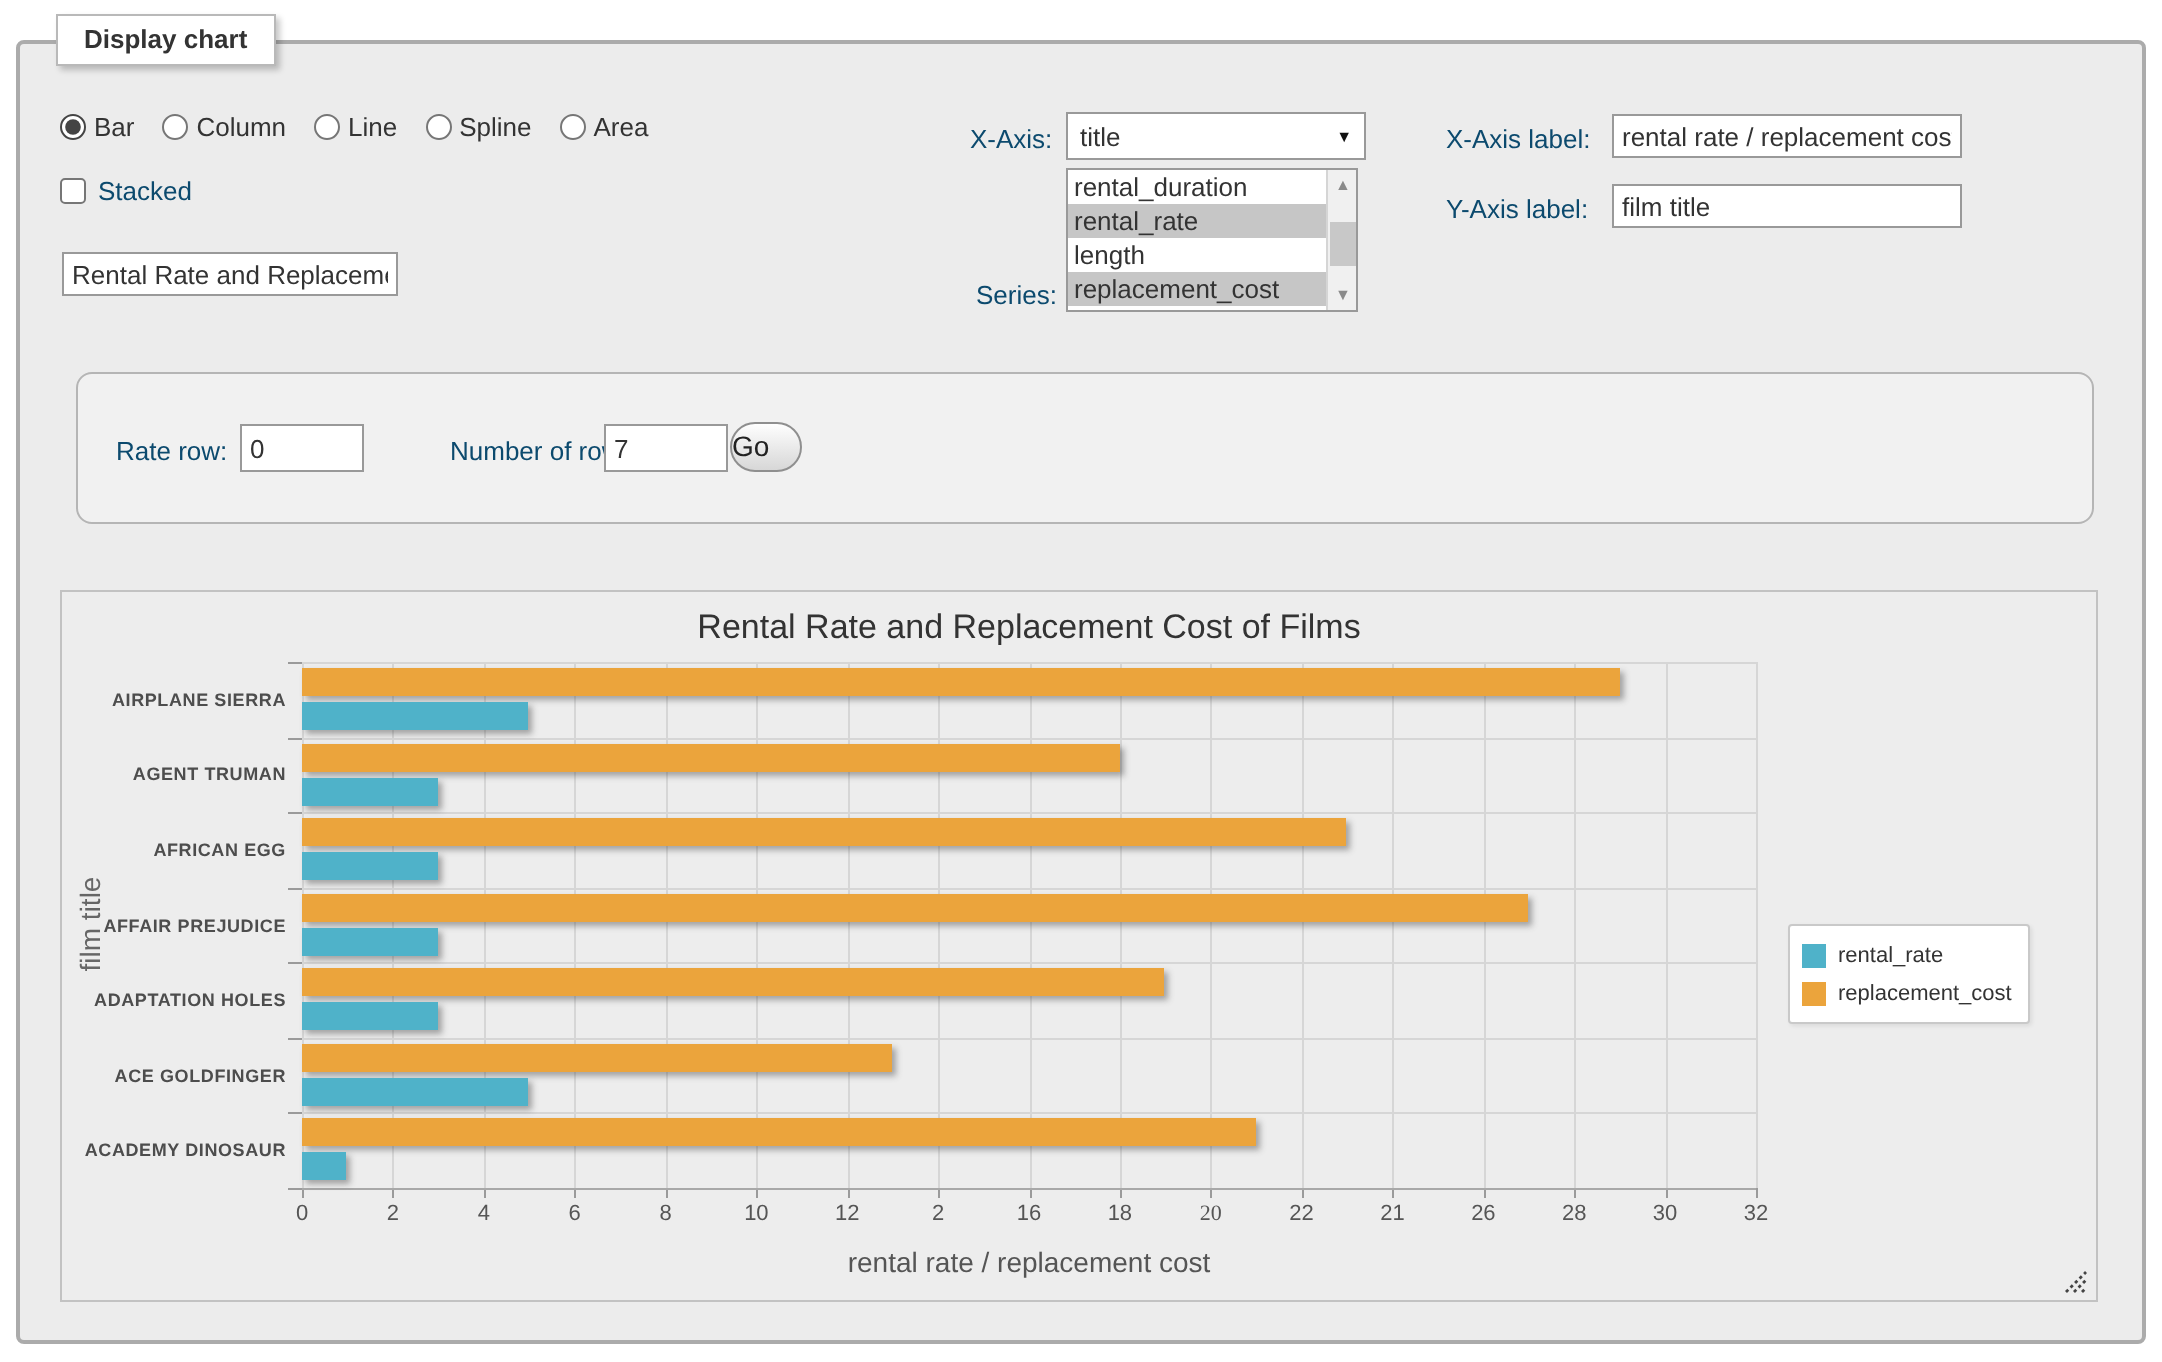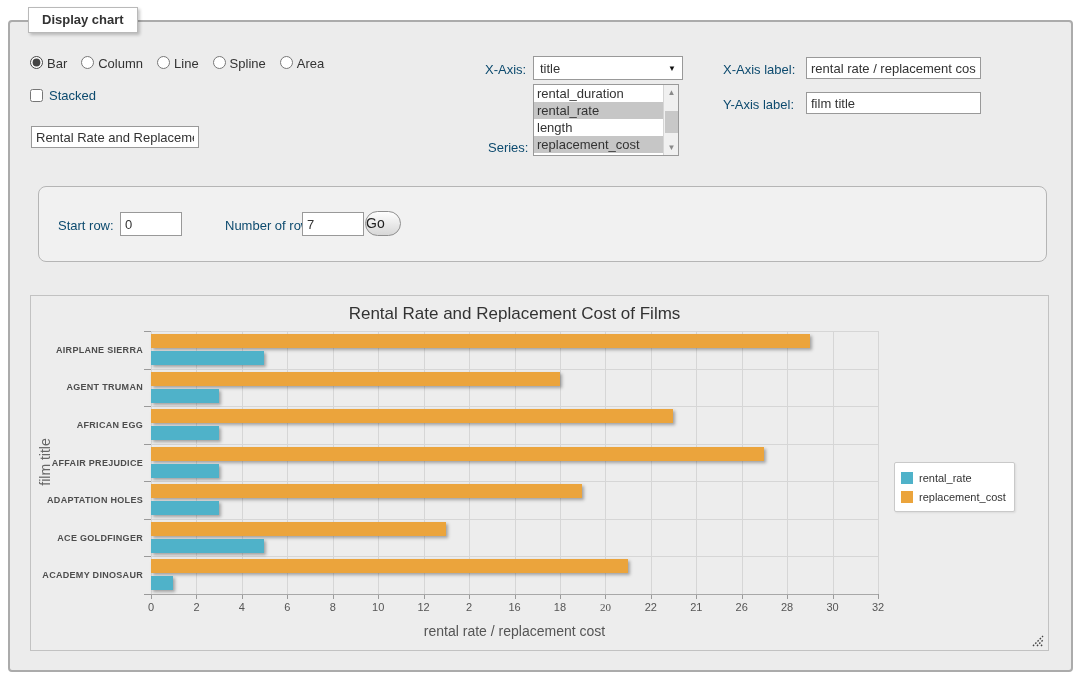--- a/index.html
+++ b/index.html
@@ -7,21 +7,21 @@
   .abs { position:absolute; }
 
   
   #outer-fieldset { left:8px; top:20px; width:1065px; height:652px; border:2px solid #ababab; border-radius:4px; background:#ececec; }
   #fieldset-legend { left:28px; top:7px; background:#fff; border:1px solid #b9b9b9; padding:4px 13px 5px 13px; font-weight:bold; font-size:13px; color:#333; box-shadow:2px 2px 3px rgba(0,0,0,0.22); z-index:5; }
 
   
   .form-label { font-size:13px; color:#0c4a6e; white-space:nowrap; }
   .txt-input { border:1px solid #999; background:#fff; font-family:"Liberation Sans", sans-serif; font-size:13px; color:#333; padding:2px 4px; outline:none; }
   .radio-row { left:30px; top:56px; display:flex; align-items:center; gap:6px; font-size:13px; }
-  .radio-row label { margin-right:8px; display:flex; gap:4px; }
+  .radio-row label { margin-right:8px; display:flex; align-items:center; gap:4px; }
   input[type=radio], input[type=checkbox] { width:13px; height:13px; accent-color:#444; margin:0; }
   #stacked-row { left:30px; top:88px; display:flex; align-items:center; gap:6px; font-size:13px; }
 
   
   #xaxis-select { left:533px; top:56px; width:150px; height:24px; background:#fff; border:1px solid #999; font-size:13px; display:flex; align-items:center; padding:0 6px; cursor:default; }
   #xaxis-select .sel-text { flex:1; }
   #xaxis-select .sel-arrow { font-size:8px; color:#111; }
 
   
   #series-listbox { left:533px; top:84px; width:146px; height:72px; background:#fff; border:1px solid #999; font-size:13px; overflow:hidden; }
@@ -107,21 +107,21 @@
     <div class="sb-arrow" style="top:55px;">▼</div>
   </div>
 </div>
 
 <span class="abs form-label" style="left:723px; top:62px;">X-Axis label:</span>
 <input class="abs txt-input" style="left: 806px; top: 57px; width: 175px; height: 22px;" value="rental rate / replacement cost">
 <span class="abs form-label" style="left:723px; top:97px;">Y-Axis label:</span>
 <input class="abs txt-input" style="left: 806px; top: 92px; width: 175px; height: 22px;" value="film title">
 
 <div class="abs" id="row-panel"></div>
-<span class="abs form-label" style="left:58px; top:218px;">Start row:</span>
+<span class="abs form-label" style="left:58px; top:218px;">Rate row:</span>
 <input class="abs txt-input" style="left: 120px; top: 212px; width: 62px; height: 24px;" value="0">
 <span class="abs form-label" style="left:200px; top:218px;margin-left:25px;">Number of rows:</span>
 <input class="abs txt-input" style="left: 302px; top: 212px; width: 62px; height: 24px;" value="7">
 <div class="abs" id="go-button">Go</div>
 
 <div class="abs" id="chart-container">
   <div class="abs" id="chart-title">Rental Rate and Replacement Cost of Films</div>
   <div id="plot-area"></div>
   <div id="xaxis-title" style="left: 120px; top: 327px; width: 727px;">rental rate / replacement cost</div>
   <div id="yaxis-title" style="left: -16px; top: 157.5px; width: 60px; text-align: center;">film title</div>

